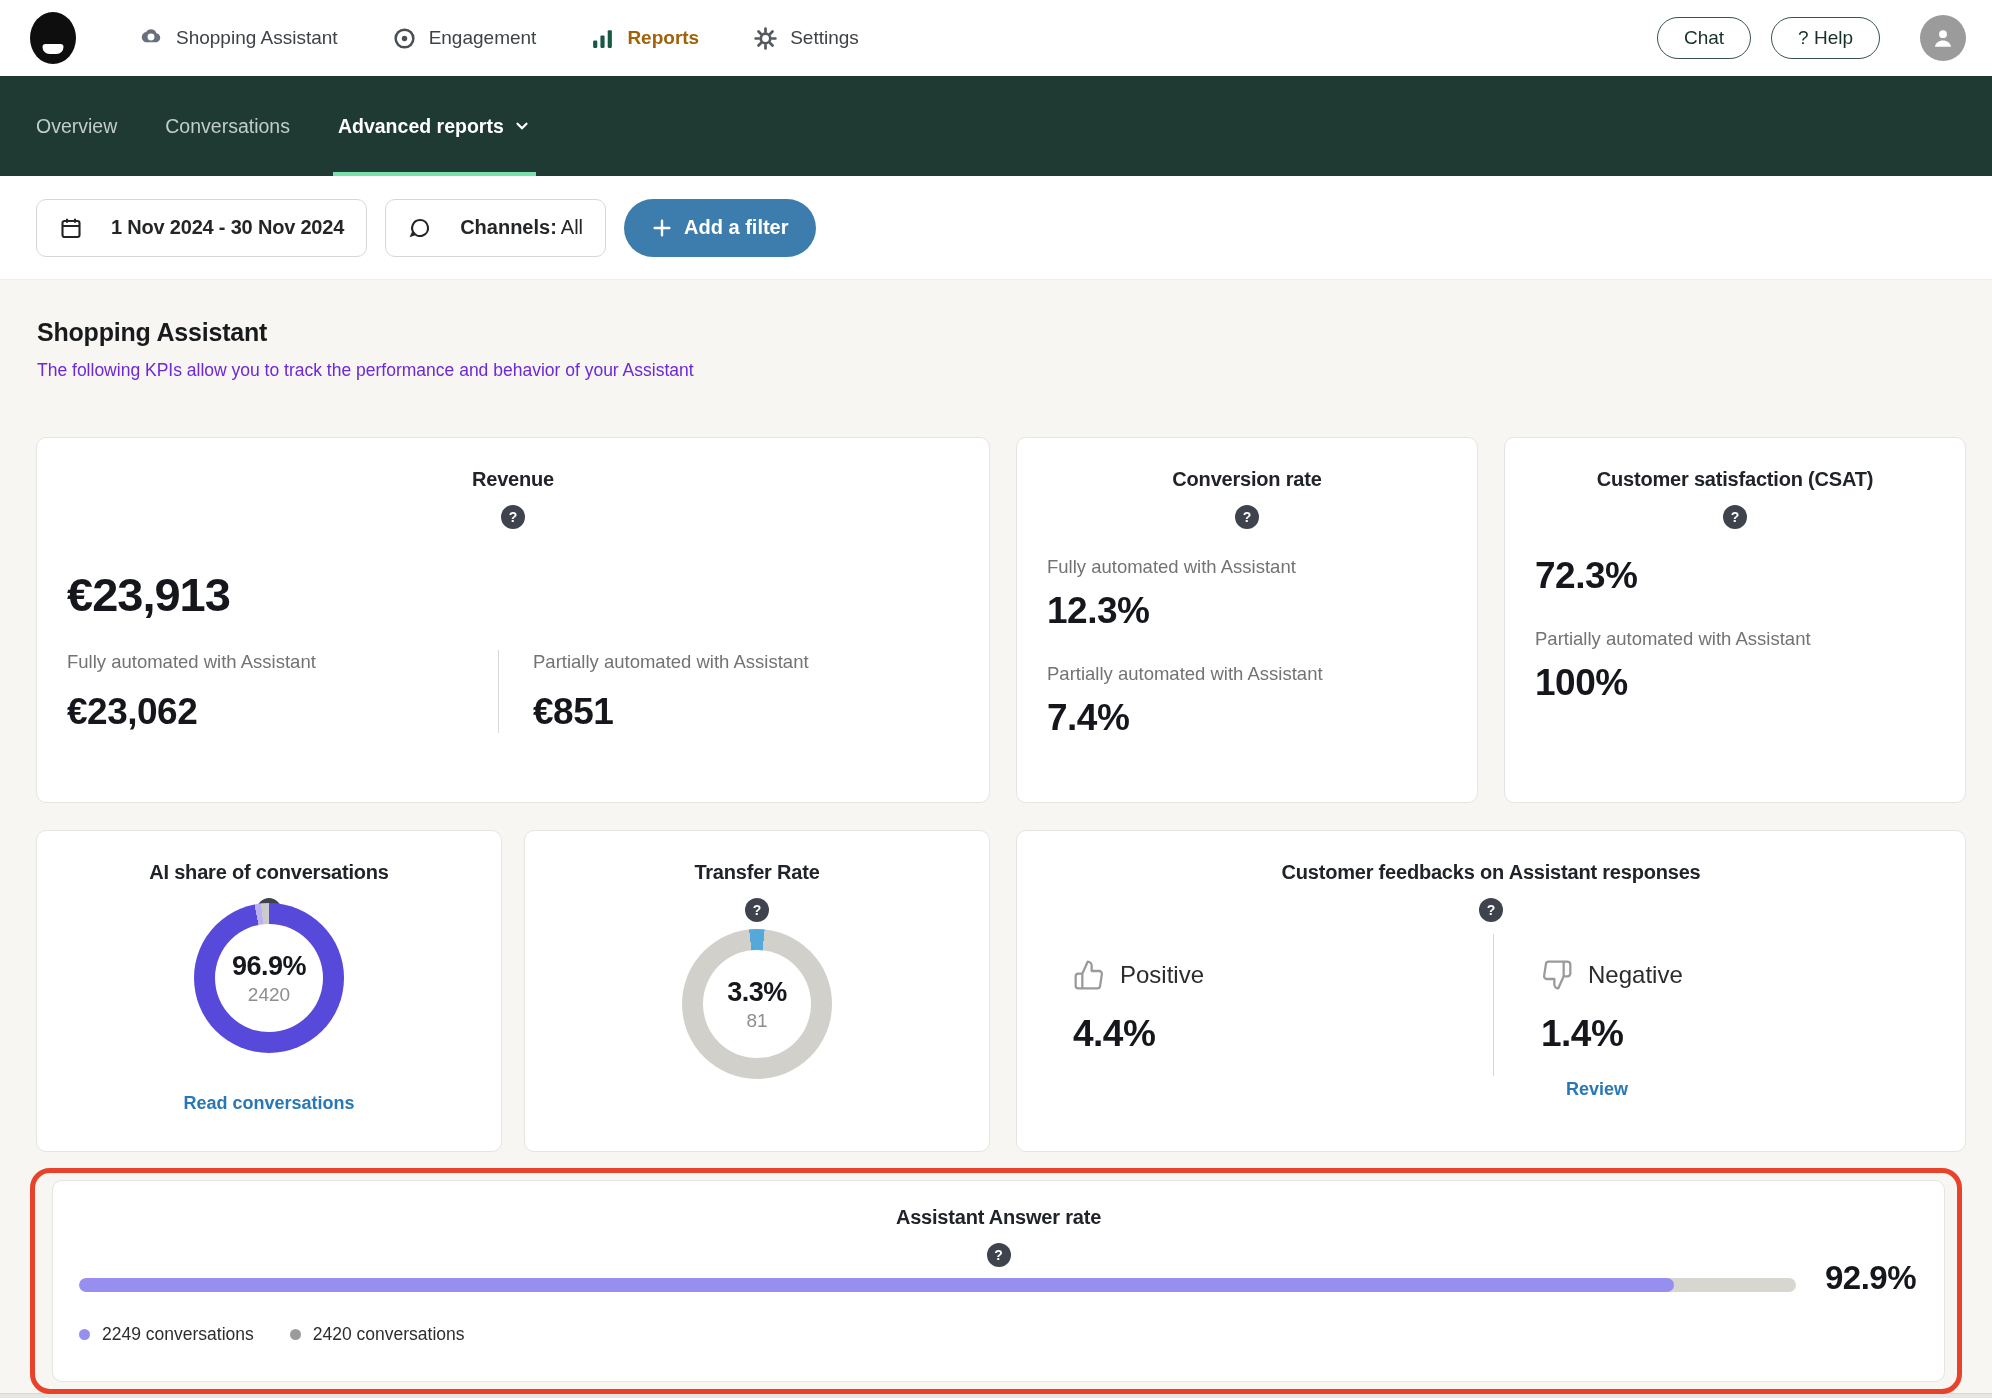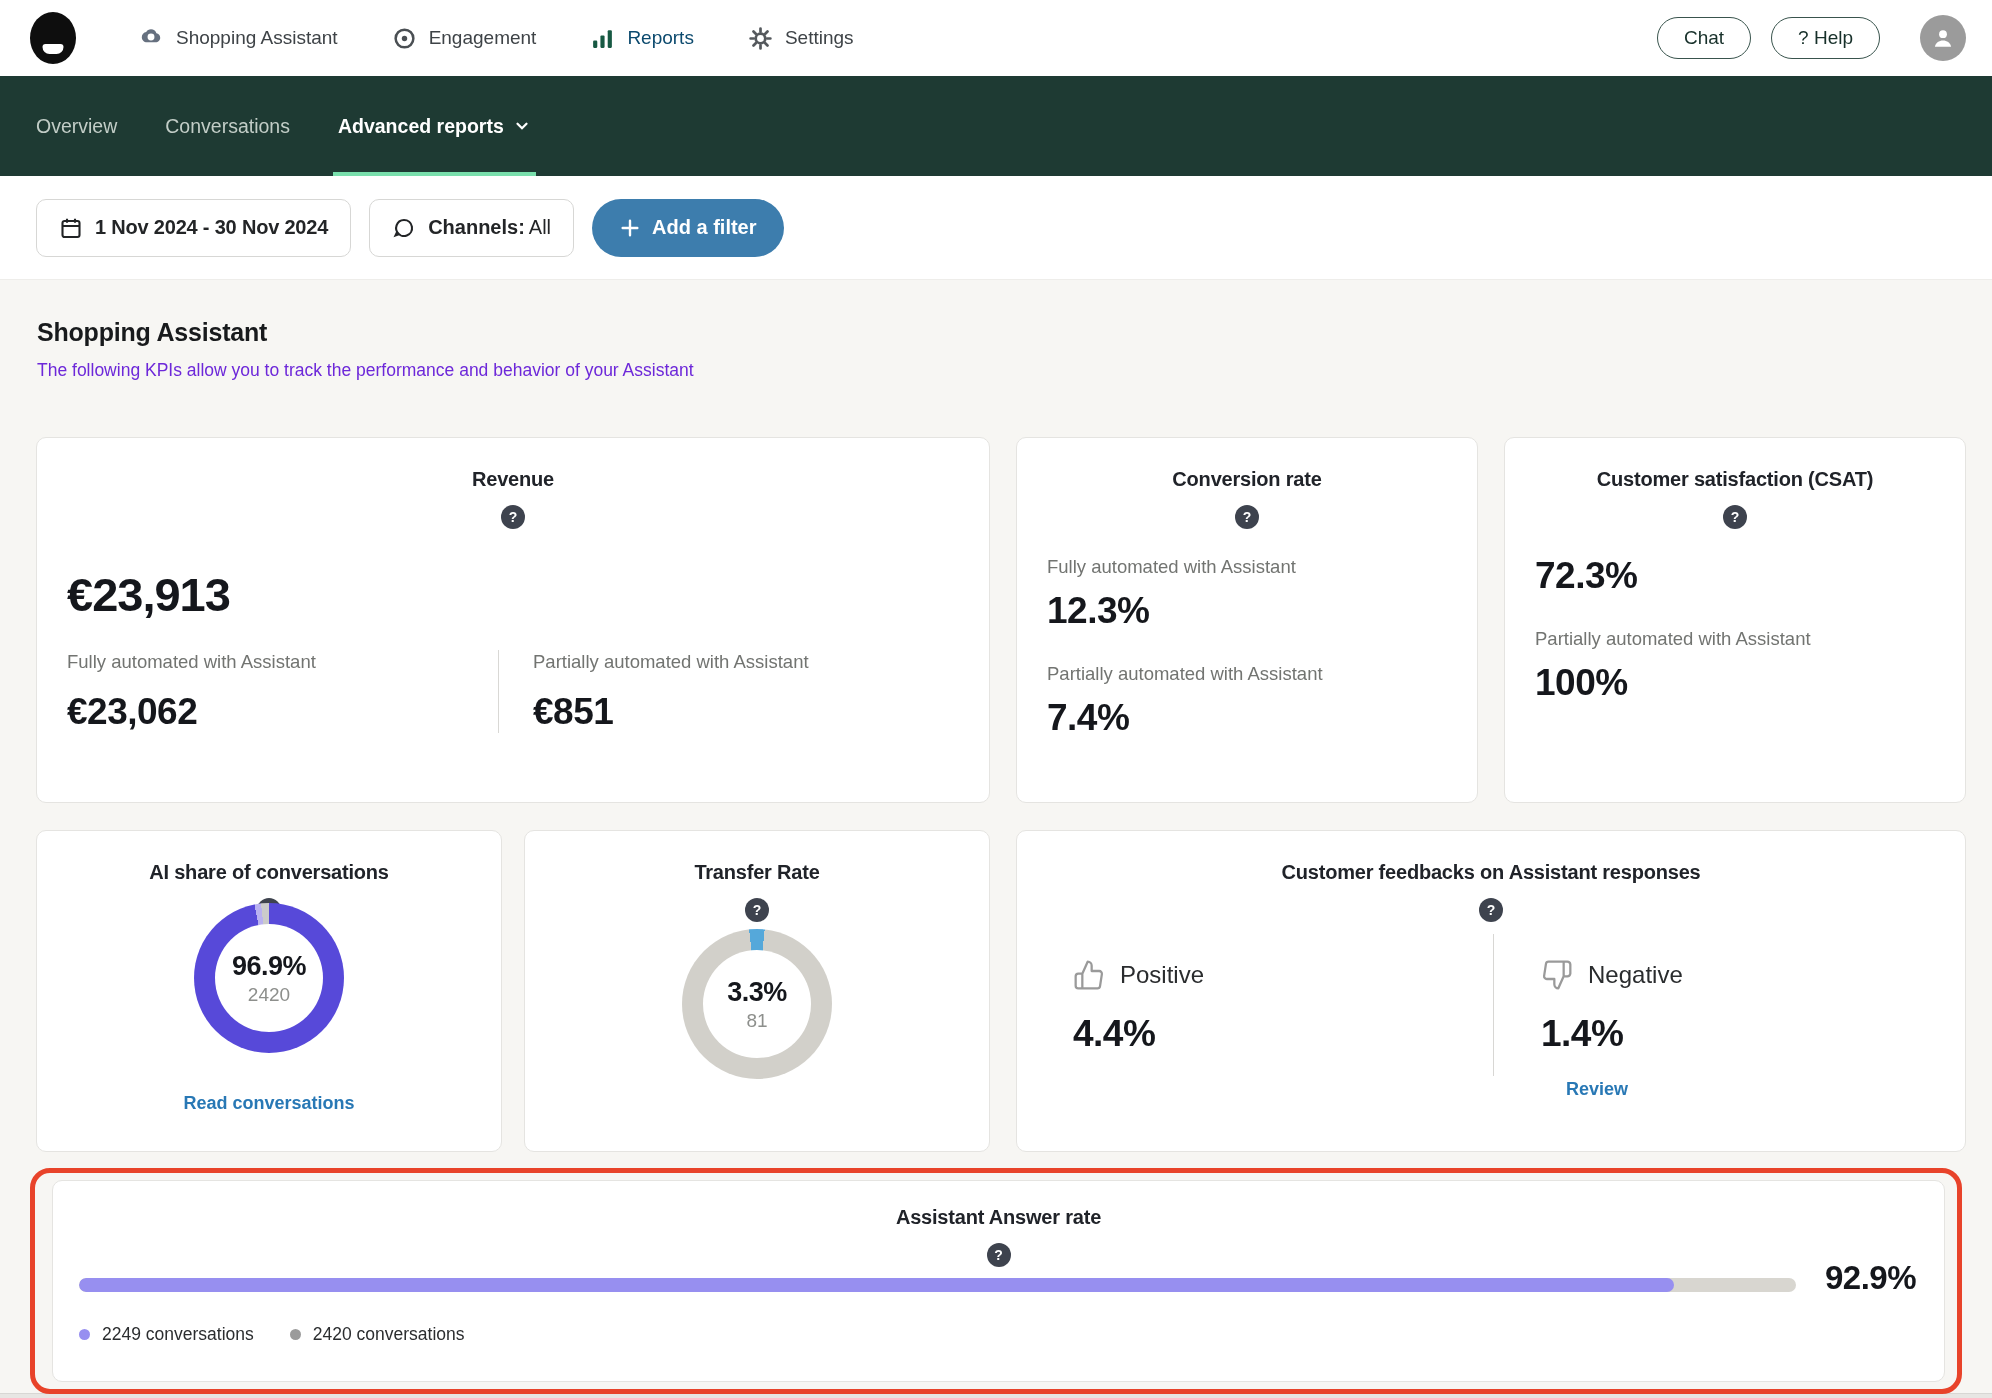--- a/index.html
+++ b/index.html
@@ -15,21 +15,21 @@
   .topbar {
     position:absolute; top:0; left:0; right:0; height:76px;
     background:#ffffff; display:flex; align-items:center;
     padding:0 26px 0 30px;
   }
   .logo { width:46px; height:52px; background:#0e0e0e; border-radius:50%; position:relative; flex:0 0 auto; }
   .logo-mouth { position:absolute; bottom:10px; left:50%; transform:translateX(-50%); width:21px; height:10px; background:#ffffff; border-radius:3px 3px 7px 7px; }
   .topnav { display:flex; align-items:center; gap:54px; margin-left:62px; }
   .topnav-item { display:flex; align-items:center; gap:12px; font-size:19px; color:#3e4347; cursor:pointer; white-space:nowrap; }
   .topnav-item.active { color:#17594326; }
-  .topnav-item.active { color:#0c4a6e; font-weight:400; }
+  .topnav-item.active { color:#a16207; font-weight:700; }
   .topbar-spacer { flex:1; }
   .pill-btn {
     border:1.6px solid #39544d; border-radius:24px; background:#fff;
     padding:9px 26px; font-size:19px; color:#17302a; font-weight:500;
     cursor:pointer; white-space:nowrap; font-family:inherit;
   }
   .pill-btn + .pill-btn { margin-left:20px; }
   .avatar { width:46px; height:46px; border-radius:50%; background:#9b9b9b; margin-left:40px; display:flex; align-items:center; justify-content:center; cursor:pointer; }
   
   .subnav {
@@ -39,21 +39,21 @@
   .subnav-tab { display:flex; align-items:center; gap:9px; font-size:19.5px; color:#c2cdc7; cursor:pointer; position:relative; }
   .subnav-tab.active { color:#ffffff; font-weight:700; }
   .subnav-tab.active::after { content:""; position:absolute; bottom:0; left:-5px; right:-5px; height:4px; background:#79dfac; }
   
   .filterbar {
     position:absolute; top:176px; left:0; right:0; height:104px;
     background:#ffffff; display:flex; align-items:center; gap:18px; padding:0 36px;
     border-bottom:1px solid #eeedea;
   }
   .filter-btn {
-    display:flex; align-items:center; gap:12px; height:58px;
+    display:flex; align-items:center; gap:28px; height:58px;
     border:1px solid #d7d7d5; border-radius:10px; background:#fff;
     padding:0 22px; font-size:20px; color:#232527; cursor:pointer; font-family:inherit;
   }
   .filter-btn .f-bold { font-weight:700; }
   .filter-btn .f-reg { font-weight:400; margin-left:4px; }
   .date-text { font-weight:600; letter-spacing:-0.2px; }
   .add-filter {
     display:flex; align-items:center; gap:11px; height:58px; border:none;
     border-radius:29px; background:#3d7dad; color:#fff; padding:0 27px;
     font-size:20px; font-weight:600; cursor:pointer; font-family:inherit;

